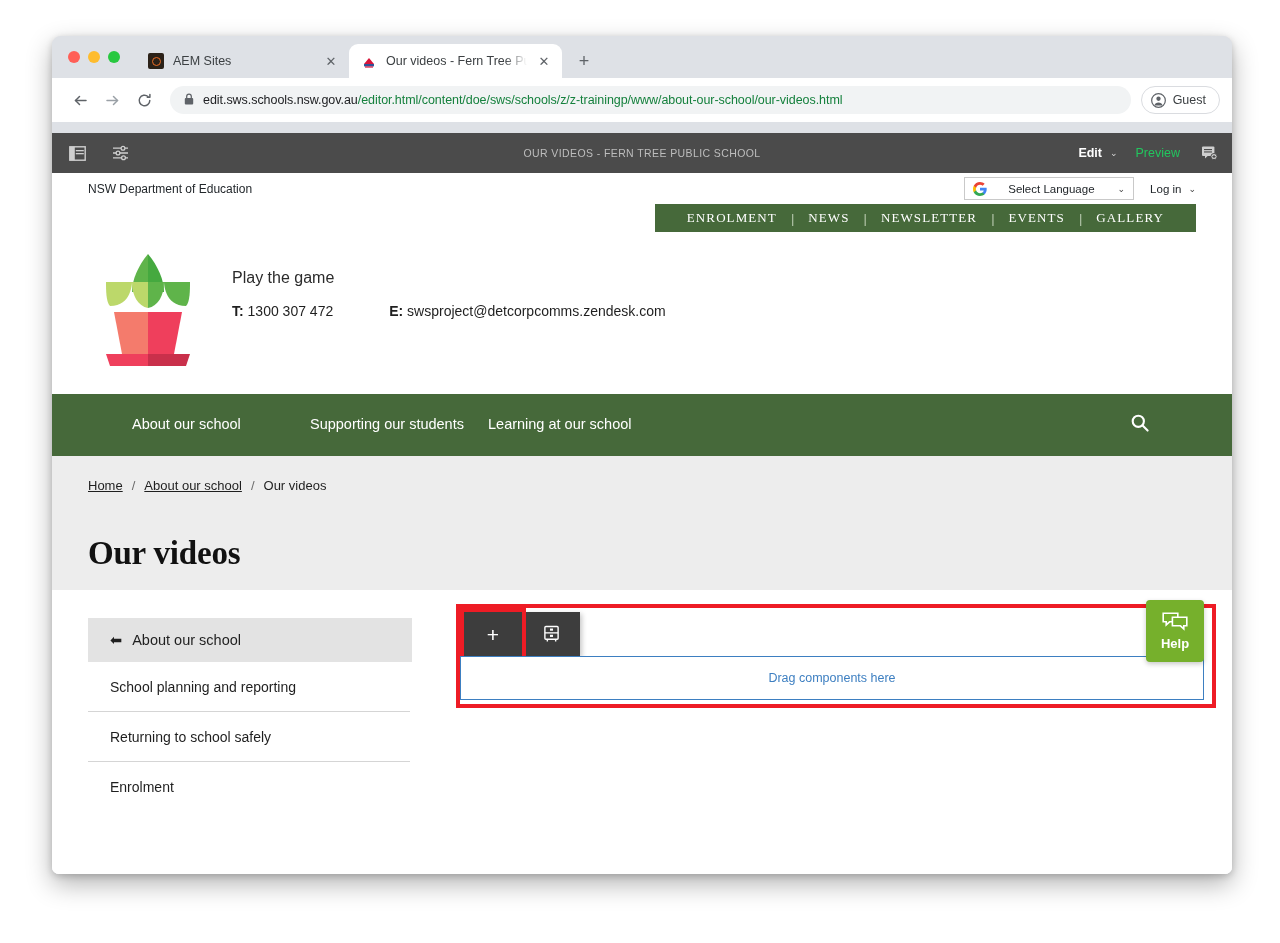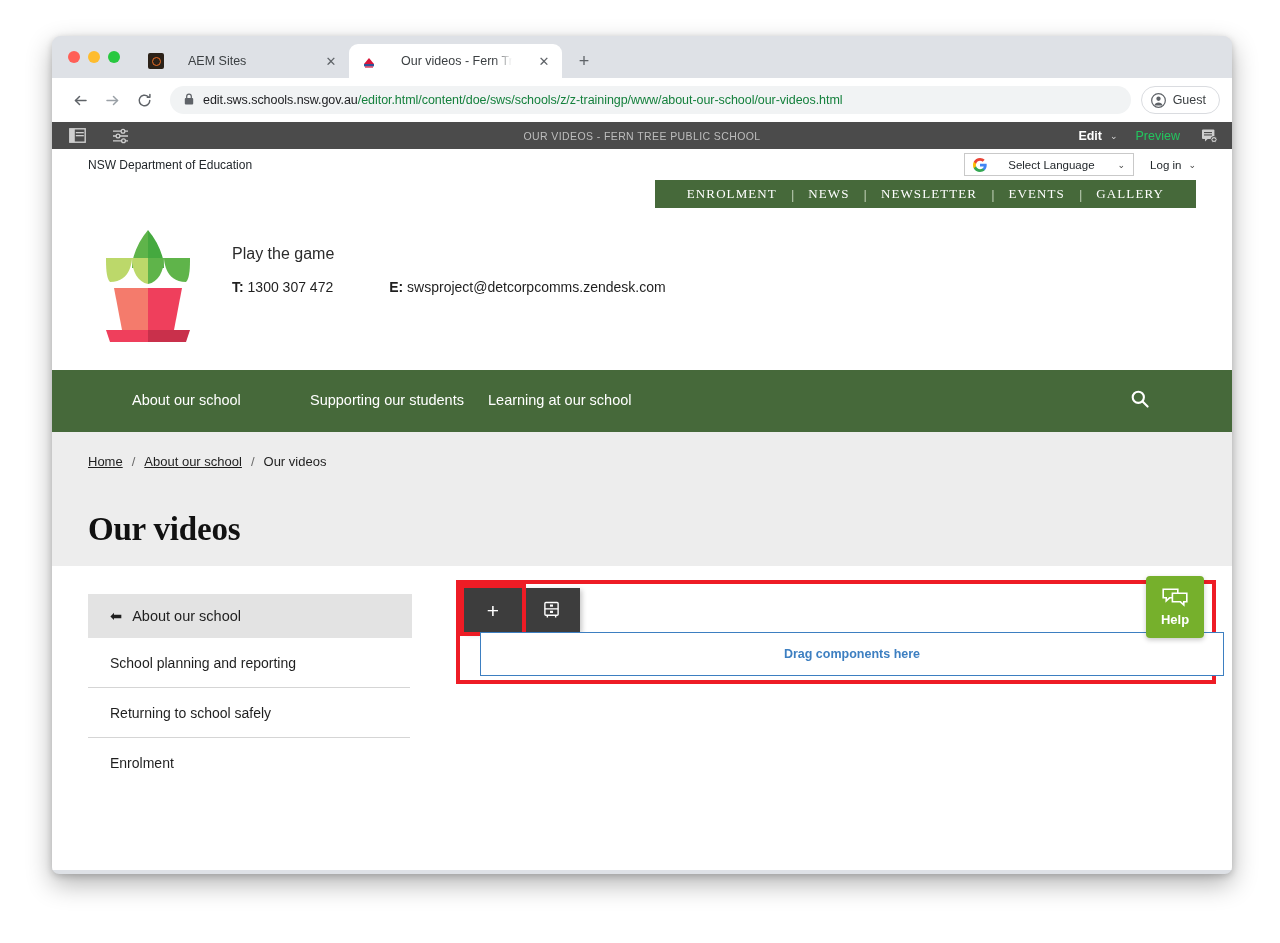--- a/index.html
+++ b/index.html
@@ -43,21 +43,21 @@
   }
   .lights { display: flex; align-items: center; gap: 8px; height: 42px; padding: 0 16px 0 4px; }
   .light { width: 12px; height: 12px; border-radius: 50%; }
   .light.red { background: #ff5f57; }
   .light.amber { background: #febc2e; }
   .light.green { background: #28c840; }
 
   .tab {
     display: flex;
     align-items: center;
-    gap: 24px;
+    gap: 9px;
     height: 34px;
     padding: 0 10px 0 12px;
     border-radius: 9px 9px 0 0;
     font-size: 12.5px;
     color: #3c4043;
     position: relative;
   }
   .tab.inactive { background: transparent; width: 213px; }
   .tab.active { background: #ffffff; width: 213px; }
 
@@ -123,26 +123,27 @@
   .guest {
     display: flex; align-items: center; gap: 7px;
     height: 28px; padding: 0 13px 0 9px;
     border: 1px solid #dadce0; border-radius: 14px;
     font-size: 12.5px; color: #3c4043;
     white-space: nowrap;
   }
 
   
   .aembar {
-    height: 27px;
+    height: 40px;
     background: #4b4b4b;
     display: flex;
     align-items: center;
     position: relative;
     padding: 0 12px 0 14px;
+    margin-top: 11px;
   }
   .aem-left { display: flex; align-items: center; gap: 22px; }
   .aem-icon { width: 22px; height: 22px; display: flex; align-items: center; justify-content: center; }
   .aem-title {
     position: absolute; left: 0; right: 0; top: 0; bottom: 0;
     display: flex; align-items: center; justify-content: center;
     font-size: 10.5px; letter-spacing: 0.4px; color: #bdbdbd;
     pointer-events: none;
   }
   .aem-right {
@@ -288,26 +289,26 @@
   }
   .tb-btn.plus { font-size: 21px; line-height: 1; font-weight: 300; }
   .tb-highlight {
     position: absolute;
     left: 4px; top: 4px;
     width: 66px; height: 52px;
     border: 4px solid #ee1c25;
   }
   .dropzone {
     position: absolute;
-    left: 24px; top: 52px;
+    left: 4px; top: 52px;
     width: 744px; height: 44px;
     border: 1px solid #3d7fc1;
     background: #ffffff;
     display: flex; align-items: center; justify-content: center;
-    font-size: 12.5px; color: #3d7fc1; font-weight: bold;
+    font-size: 12.5px; color: #3d7fc1;
   }
 
   .helpwidget {
     position: absolute;
     right: 12px;
     top: -4px;
     width: 58px; height: 62px;
     background: #76b02c;
     border-radius: 4px;
     display: flex; flex-direction: column; align-items: center; justify-content: center;

